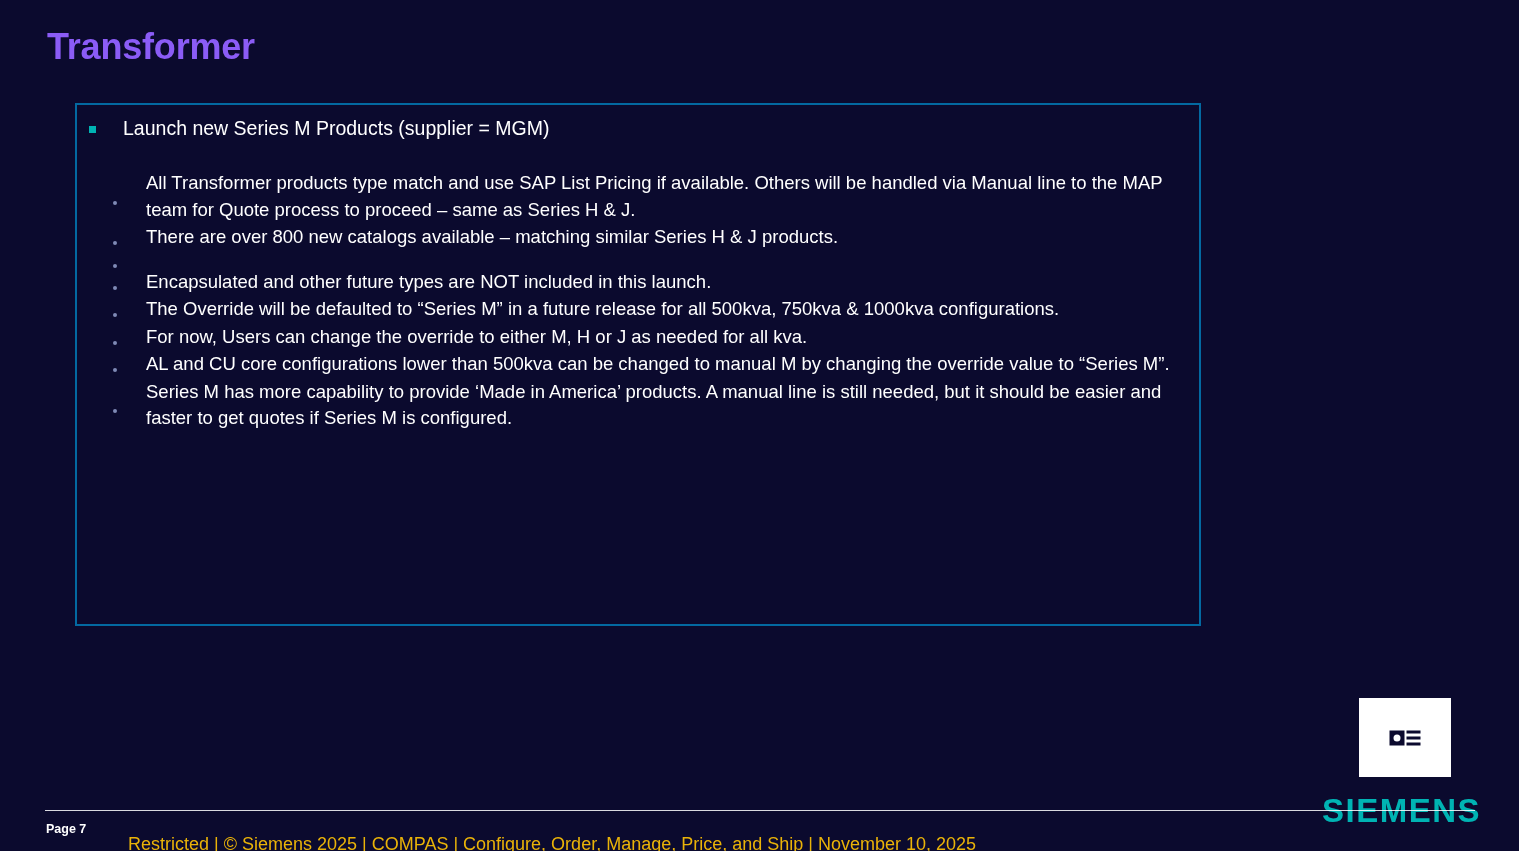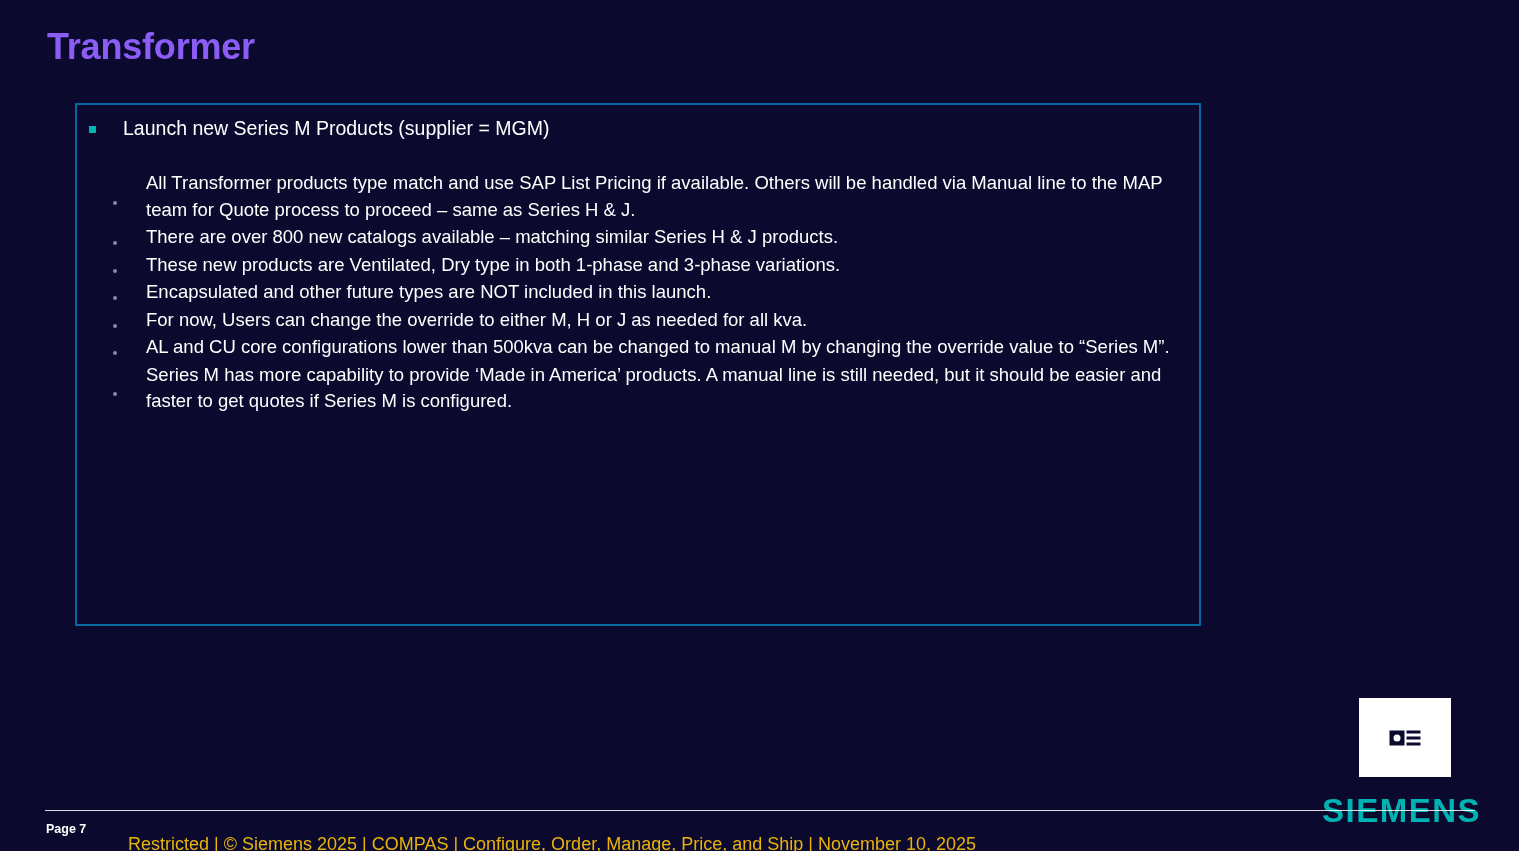--- a/index.html
+++ b/index.html
@@ -191,25 +191,28 @@
       <div class="b-item">
         <span class="dot"></span>
         <span class="btxt">All Transformer products type match and use SAP List Pricing if available.  Others will be handled via Manual line to the MAP team for Quote process to proceed – same as Series H &amp; J.</span>
       </div>
       <div class="b-item">
         <span class="dot"></span>
         <span class="btxt">There are over 800 new catalogs available – matching similar Series H &amp; J products.</span>
       </div>
       <div class="b-item">
         <span class="dot"></span>
-        <span class="btxt">These new products are Ventilated, Dry type in both 1-phase and 3-phase variations.</span>
       </div>
       <div class="b-item">
         <span class="dot"></span>
         <span class="btxt">Encapsulated and other future types are NOT included in this launch.</span>
+      </div>
+      <div class="b-item">
+        <span class="dot"></span>
+        <span class="btxt">The Override will be defaulted to “Series M” in a future release for all 500kva, 750kva &amp; 1000kva configurations.</span>
       </div>
       <div class="b-item">
         <span class="dot"></span>
         <span class="btxt">For now, Users can change the override to either M, H or J as needed for all kva.</span>
       </div>
       <div class="b-item">
         <span class="dot"></span>
         <span class="btxt">AL and CU core configurations lower than 500kva can be changed to manual M by changing the override value to “Series M”.</span>
       </div>
       <div class="b-item">

